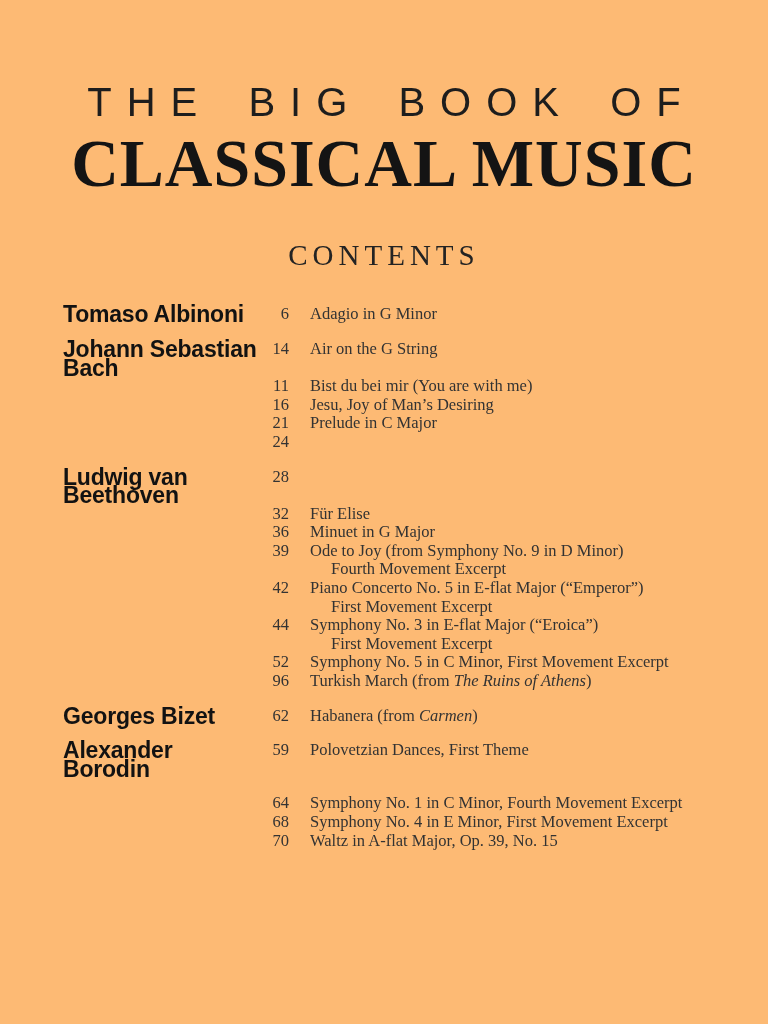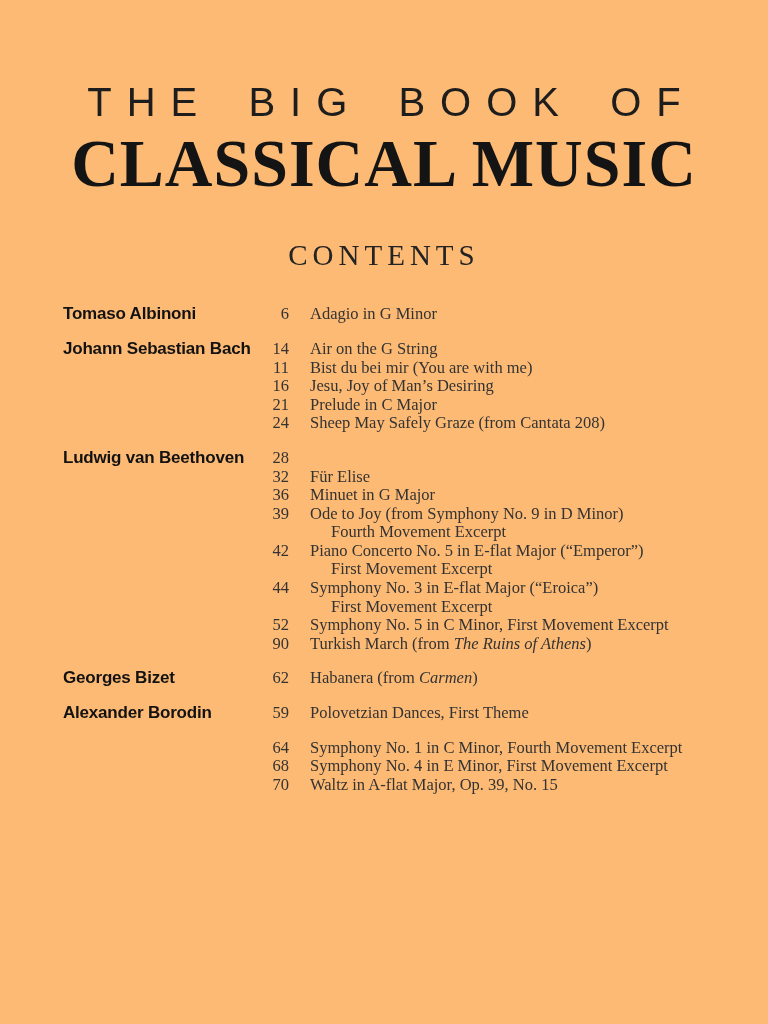--- a/index.html
+++ b/index.html
@@ -62,21 +62,21 @@
     margin-bottom: 16px;
   }
   .toc-row {
     display: grid;
     grid-template-columns: 199px 27px 1fr;
     line-height: 18.6px;
   }
   .cell-composer {
     font-family: "Liberation Sans", sans-serif;
     font-weight: bold;
-    font-size: 17px;
+    font-size: 23px;
     letter-spacing: -0.2px;
     color: #121212;
   }
   .cell-page {
     text-align: right;
     font-variant-numeric: lining-nums;
   }
   .cell-title {
     padding-left: 21px;
     white-space: nowrap;
@@ -125,21 +125,20 @@
           <div class="cell-title"><span>Jesu, Joy of Man’s Desiring</span></div>
         </div>
         <div class="toc-row">
           <div class="cell-composer"></div>
           <div class="cell-page">21</div>
           <div class="cell-title"><span>Prelude in C Major</span></div>
         </div>
         <div class="toc-row">
           <div class="cell-composer"></div>
           <div class="cell-page">24</div>
-          <div class="cell-title"><span>Sheep May Safely Graze (from Cantata 208)</span></div>
         </div>
       </div>
       <div class="toc-group">
         <div class="toc-row">
           <div class="cell-composer">Ludwig van Beethoven</div>
           <div class="cell-page">28</div>
         </div>
         <div class="toc-row">
           <div class="cell-composer"></div>
           <div class="cell-page">32</div>
@@ -180,21 +179,21 @@
           <div class="cell-page"></div>
           <div class="cell-title subtitle">First Movement Excerpt</div>
         </div>
         <div class="toc-row">
           <div class="cell-composer"></div>
           <div class="cell-page">52</div>
           <div class="cell-title"><span>Symphony No. 5 in C Minor, First Movement Excerpt</span></div>
         </div>
         <div class="toc-row">
           <div class="cell-composer"></div>
-          <div class="cell-page">90</div>
+          <div class="cell-page">96</div>
           <div class="cell-title"><span>Turkish March (from </span><i>The Ruins of Athens</i><span>)</span></div>
         </div>
       </div>
       <div class="toc-group">
         <div class="toc-row">
           <div class="cell-composer">Georges Bizet</div>
           <div class="cell-page">62</div>
           <div class="cell-title"><span>Habanera (from </span><i>Carmen</i><span>)</span></div>
         </div>
       </div>

